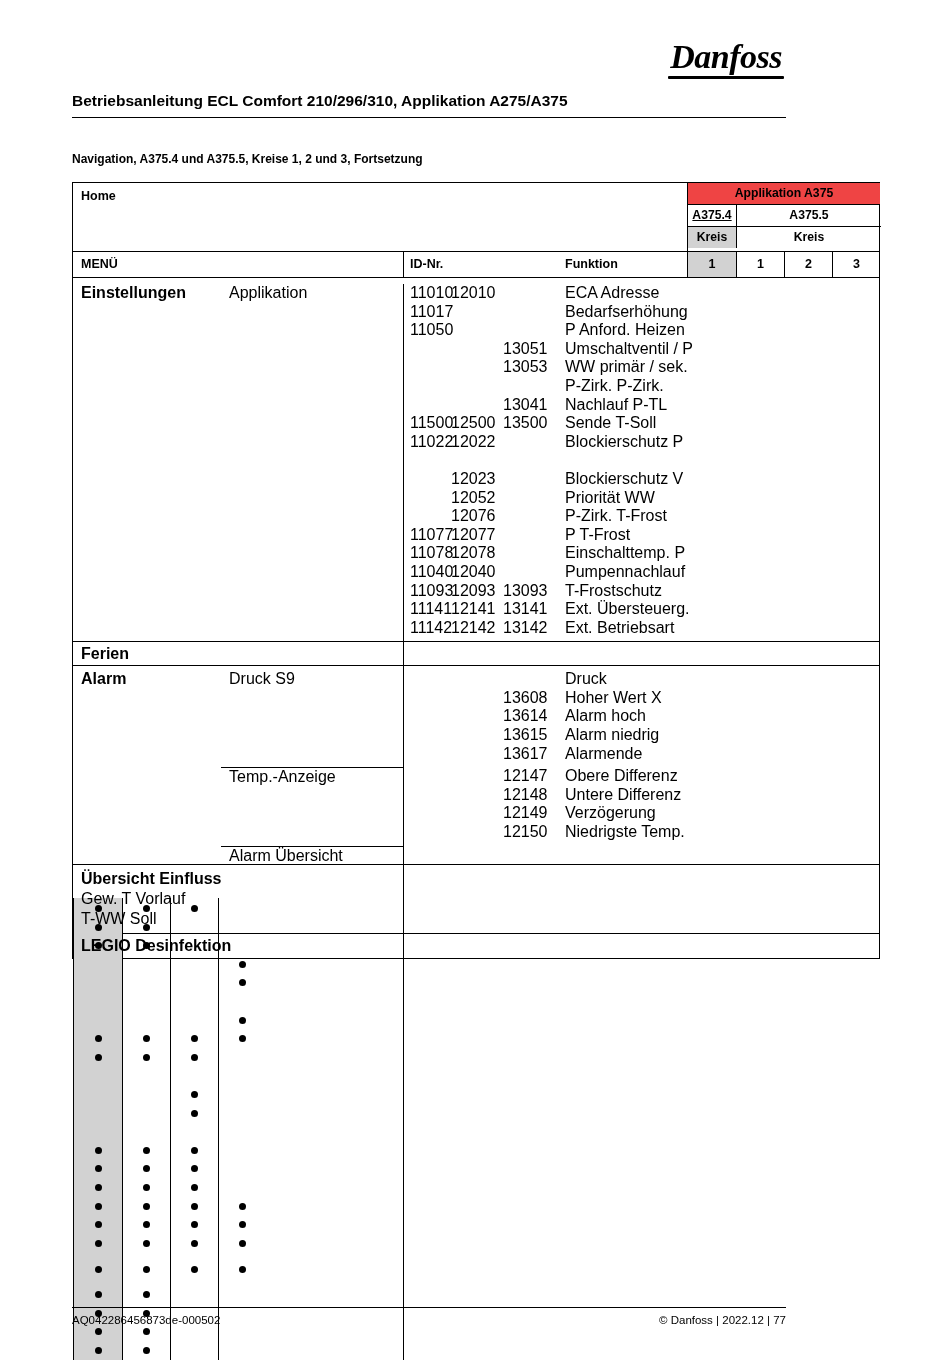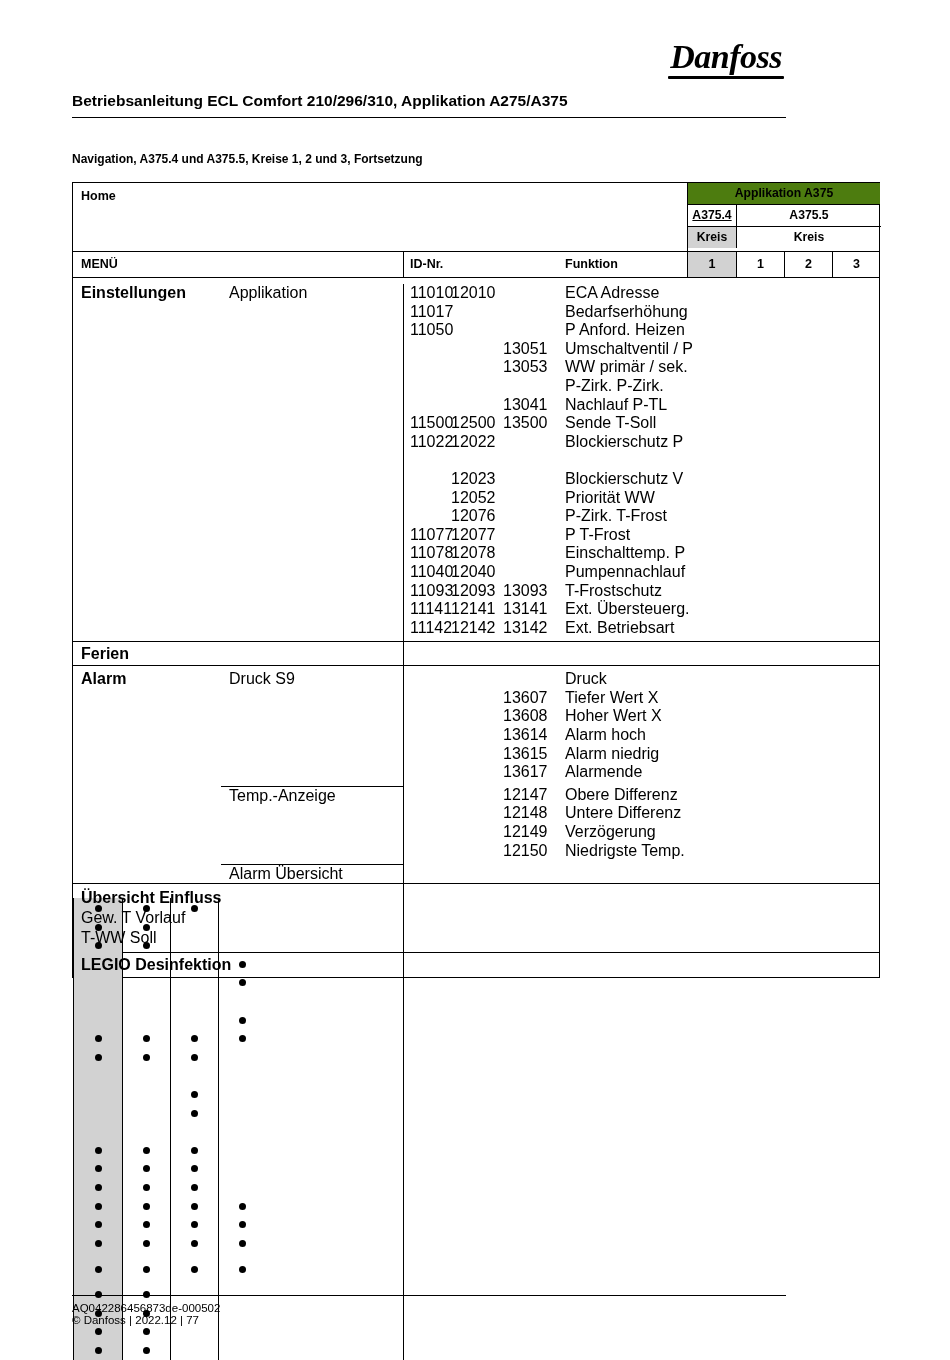--- a/index.html
+++ b/index.html
@@ -60,21 +60,21 @@
   }
   .section-title {
     font-size: 12px;
     font-weight: bold;
     margin-top: 34px;
     margin-bottom: 16px;
   }
   .bd-t { border-top: 1.3px solid #000; }
   .bd-b { border-bottom: 1.3px solid #000; }
 
-  .hdr-grey { background: #4d7c0f; }
+  .hdr-grey { background: #ef4444; }
   .bold { font-weight: bold; }
 
   
   .dot {
     display: inline-block;
     width: 7px;
     height: 7px;
     border-radius: 50%;
     background: #000;
   }
@@ -214,21 +214,20 @@
   .footer {
     position: absolute;
     left: 72px;
     right: 72px;
     bottom: 34px;
     border-top: 1.3px solid #000;
     padding-top: 6px;
     display: flex;
     justify-content: space-between;
     font-size: 11.5px;
-    flex-direction: column;
   }
 </style>
 </head>
 <body>
 
 <div class="page">
 
   <div class="logo-area">
     <div class="danfoss-logo">Danfoss</div>
   </div>
@@ -614,36 +613,20 @@
               <div class="dcol vline-thin"></div>
               <div class="dcol vline-thin"></div>
             </div>
           </div>
           <div class="rowline">
             <div class="left-block">
               <div class="c-menu"></div>
               <div class="c-sub"></div>
               <div class="c-id1 vline"></div>
               <div class="c-id2"></div>
-              <div class="c-id3">13607</div>
-              <div class="c-fun">Tiefer Wert X</div>
-            </div>
-            <div class="dots-block vline">
-              <div class="dcol first"><span class="dot"></span></div>
-              <div class="dcol vline-thin"><span class="dot"></span></div>
-              <div class="dcol vline-thin"></div>
-              <div class="dcol vline-thin"></div>
-            </div>
-          </div>
-          <div class="rowline">
-            <div class="left-block">
-              <div class="c-menu"></div>
-              <div class="c-sub"></div>
-              <div class="c-id1 vline"></div>
-              <div class="c-id2"></div>
               <div class="c-id3">13608</div>
               <div class="c-fun">Hoher Wert X</div>
             </div>
             <div class="dots-block vline">
               <div class="dcol first"><span class="dot"></span></div>
               <div class="dcol vline-thin"><span class="dot"></span></div>
               <div class="dcol vline-thin"></div>
               <div class="dcol vline-thin"></div>
             </div>
           </div>

